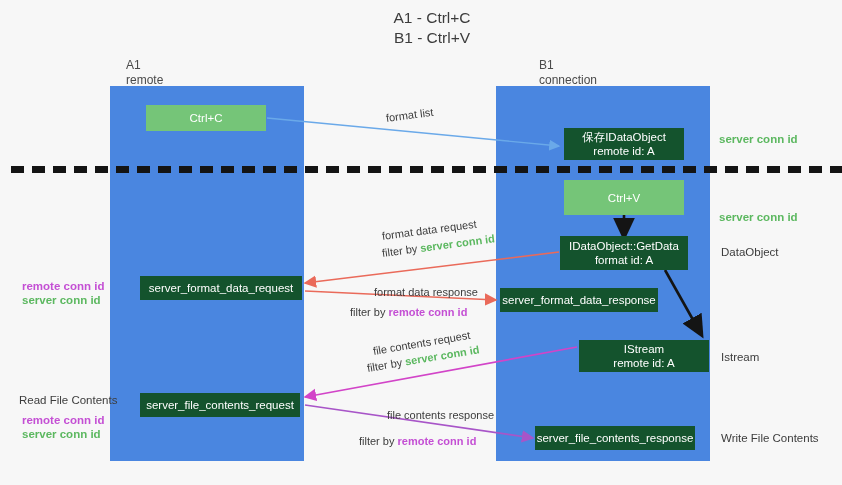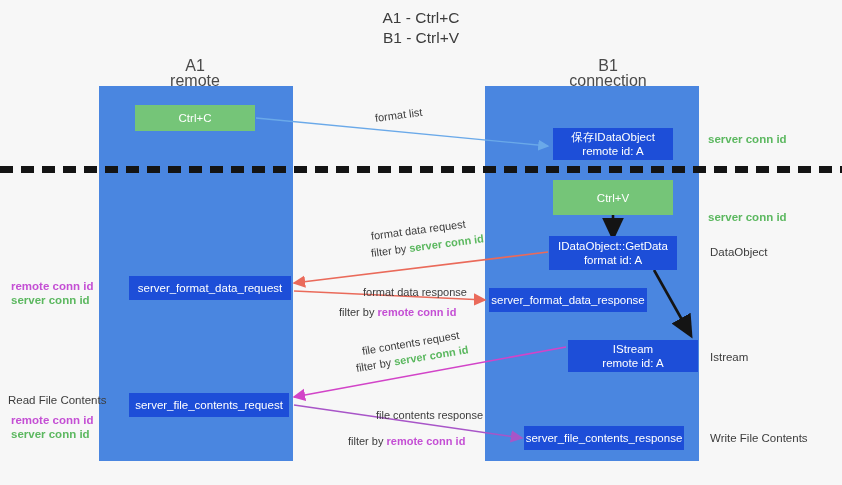--- a/index.html
+++ b/index.html
@@ -3,44 +3,44 @@
 <meta charset="utf-8">
 <style>
   html,body{margin:0;padding:0;}
   body{
     width:842px;height:485px;
     background:#f7f7f7;
     font-family:"Liberation Sans","DejaVu Sans",sans-serif;
     position:relative;overflow:hidden;
     color:#3c3c3c;
   }
-  #stage{position:absolute;inset:0;}
+  #stage{position:absolute;inset:0;margin-left:11px;}
   svg.layer{position:absolute;left:0;top:0;width:842px;height:485px;overflow:visible;}
   #edges{z-index:2;}
   .node{position:absolute;z-index:3;box-sizing:border-box;}
 
   .title{
     position:absolute;left:0;top:8px;width:842px;text-align:center;
     font-size:15.5px;line-height:20px;color:#3c3c3c;z-index:4;
   }
   .title div{white-space:pre;}
 
   .colhead{
-    position:absolute;text-align:center;font-size:16px;line-height:15px;
+    position:absolute;text-align:left;font-size:12px;line-height:15px;
     color:#4a4a4a;z-index:4;
   }
 
   .lane{position:absolute;background:#4a86e0;z-index:1;}
 
   .box{
     display:flex;align-items:center;justify-content:center;
     text-align:center;color:#ffffff;font-size:11.5px;line-height:14px;
     padding:3px 6px;
   }
-  .box.orange{background:#1d4ed8;}
+  .box.orange{background:#14532d;}
   .box.green{background:#75c578;}
   .box span{display:block;white-space:pre-line;}
 
   .sidelabel{
     position:absolute;z-index:4;font-size:11.5px;line-height:14px;
   }
   .green-t{color:#5cb860;font-weight:bold;}
   .purple-t{color:#c44fd4;font-weight:bold;}
   .plain-t{color:#3c3c3c;}
 

